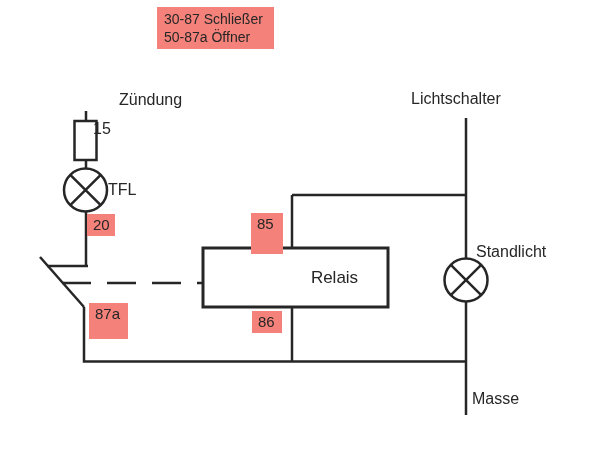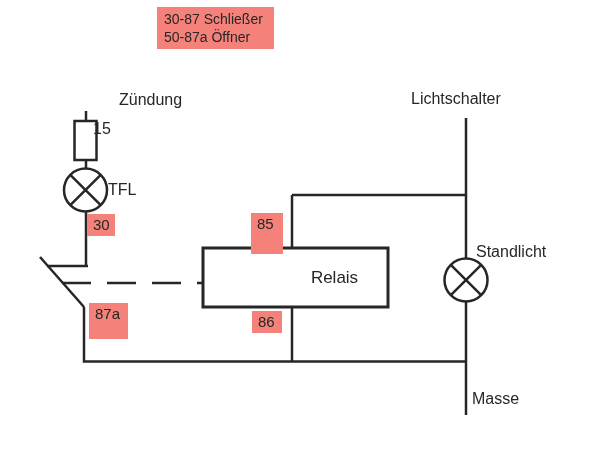--- a/index.html
+++ b/index.html
@@ -81,18 +81,18 @@
 
   <div class="lbl" style="left:93px;top:95px;margin-top:25px;">15</div>
   <div class="lbl" style="left:119px;top:91px;">Zündung</div>
   <div class="lbl" style="left:108px;top:181px;">TFL</div>
   <div class="lbl" style="left:411px;top:90px;">Lichtschalter</div>
   <div class="lbl" style="left:476px;top:243px;">Standlicht</div>
   <div class="lbl" style="left:472px;top:390px;">Masse</div>
 
   <div class="relais-label">Relais</div>
 
-  <div class="pin" style="left:87px;top:214px;width:28px;height:22px;">30</div>
+  <div class="pin" style="left:87px;top:214px;width:28px;height:22px;">20</div>
   <div class="pin" style="left:251px;top:213px;width:32px;height:41px;">85</div>
   <div class="pin" style="left:252px;top:311px;width:30px;height:22px;">86</div>
   <div class="pin" style="left:89px;top:303px;width:39px;height:36px;">87a</div>
 
 </div>
 
 </body></html>

